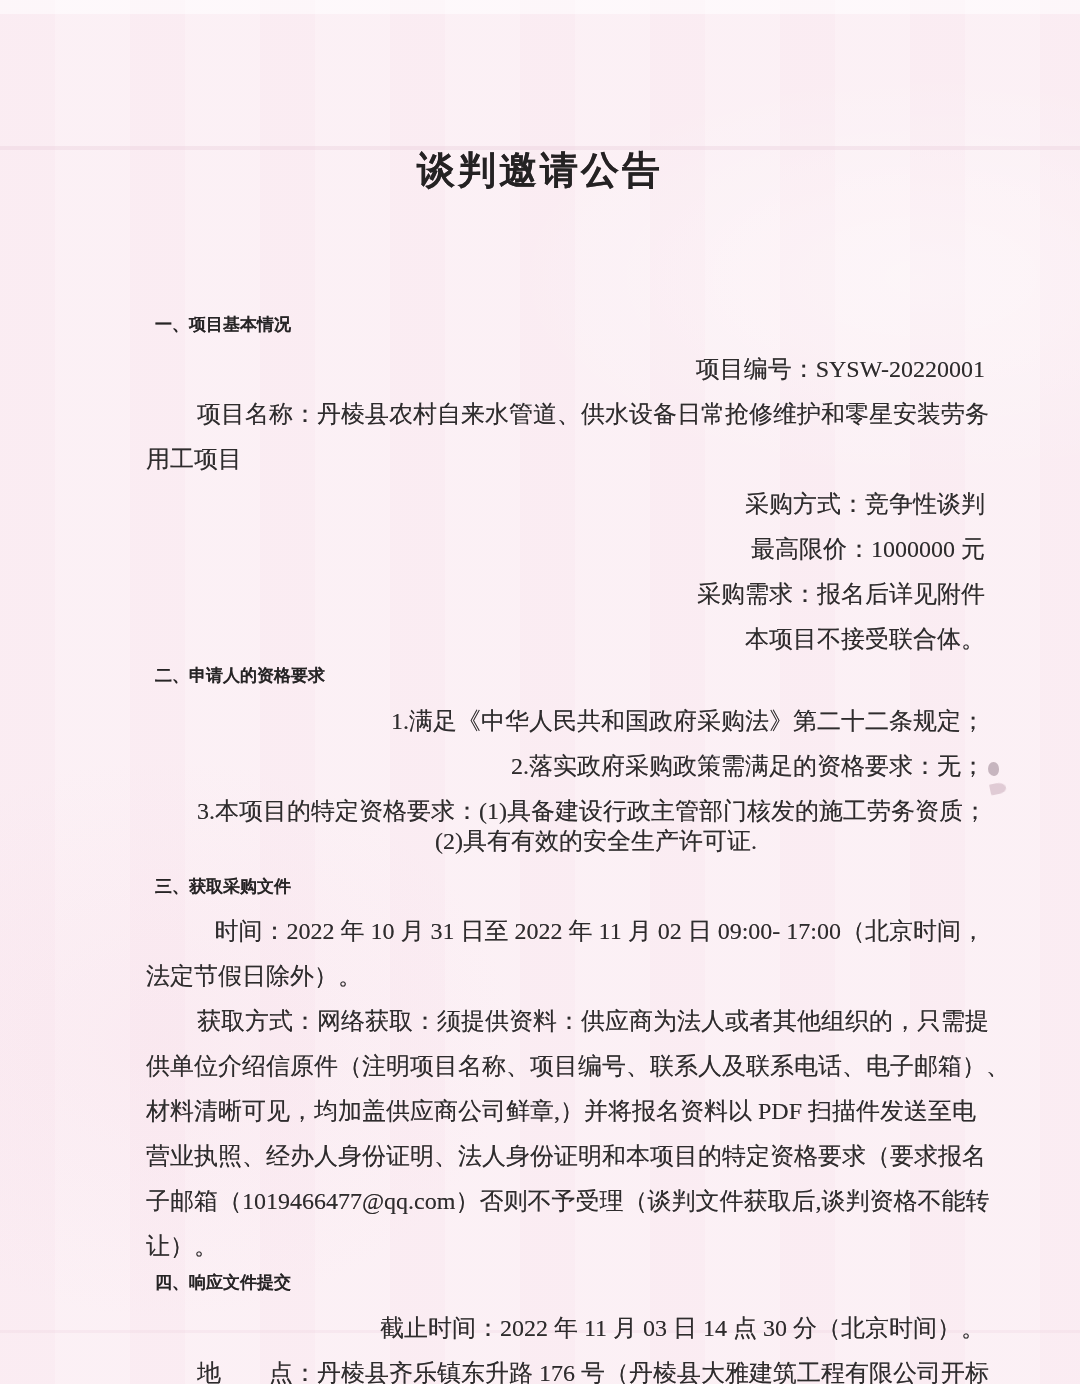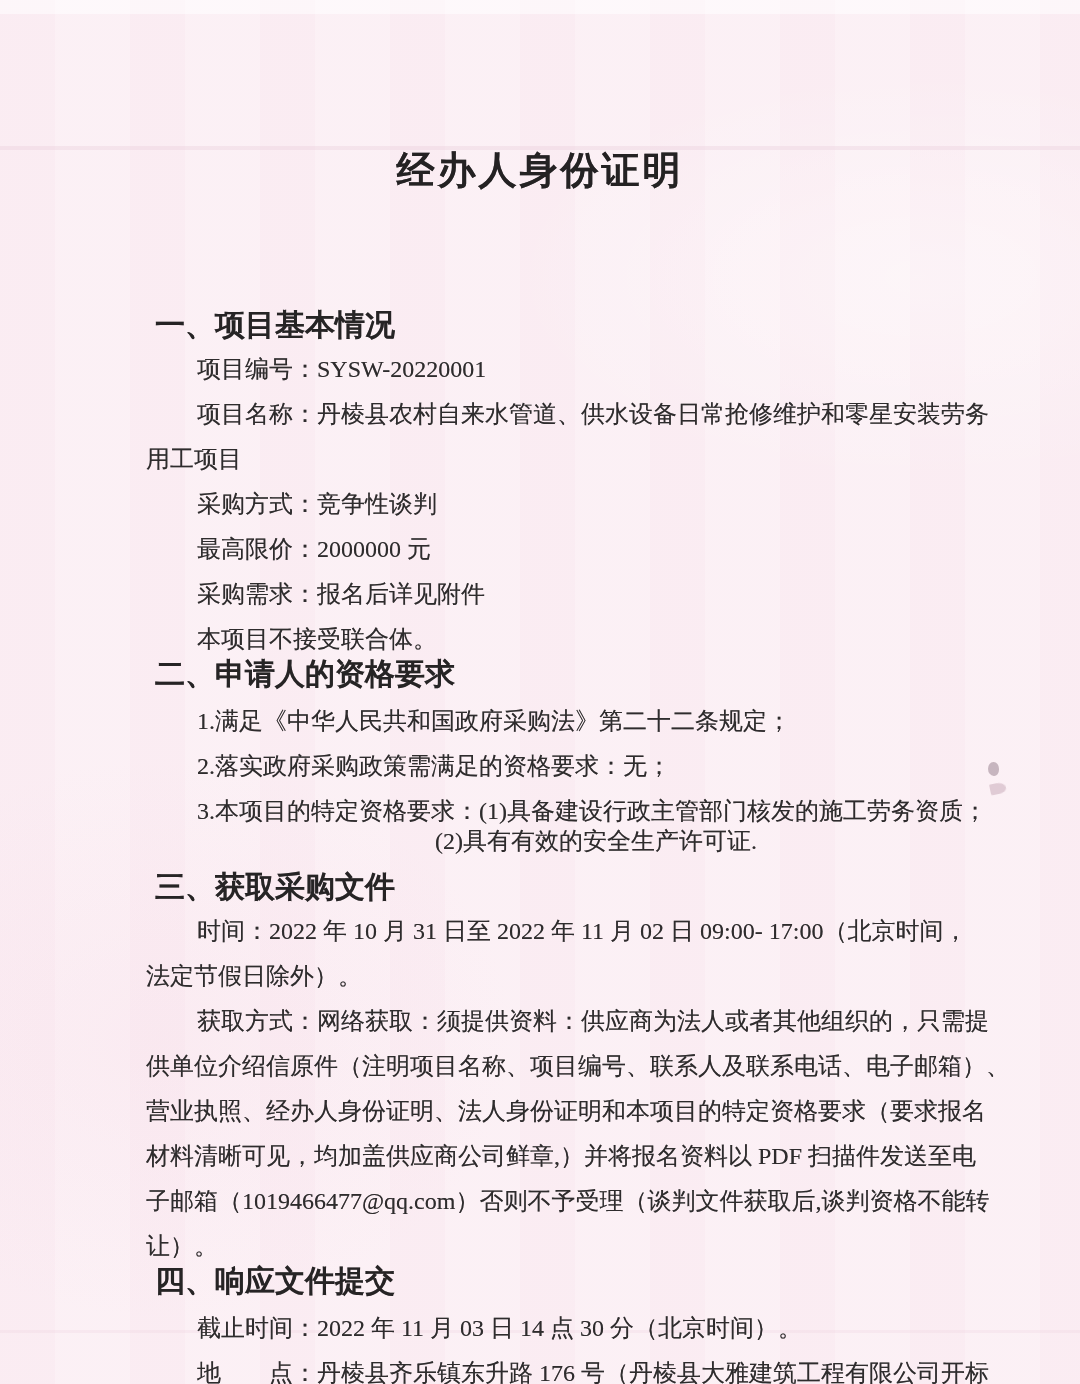--- a/index.html
+++ b/index.html
@@ -71,59 +71,59 @@
     height:45px;line-height:45px;
     font-size:24px;
     color:var(--ink);
     white-space:nowrap;
     text-shadow:0 0 .4px rgba(46,44,45,.5);
   }
   .line.heading{
     padding-left:50px;
     font-family:"Liberation Sans","DejaVu Sans",sans-serif;
     font-weight:700;
-    font-size:30px;
+    font-size:17px;
     color:#262425;
   }
   .line.pull{margin-top:-8px;font-family:Liberation Mono, monospace;}
-  .line.first{padding-left:92px;}
+  .line.first{padding-left:92px;text-align:right;}
   .line.cont{padding-left:0;margin-left:41px;}
   .line.sub{margin-top:-15px;padding-left:330px;}
 </style>
 </head>
 <body>
 
 <div class="paper-texture"></div>
 <div class="top-strip"></div>
 <div class="scan-band"></div>
 <div class="scan-band2"></div>
 <div class="smudge-dot"></div>
 <div class="smudge-smear"></div>
 
-<div class="doc-title">经办人身份证明</div>
+<div class="doc-title">谈判邀请公告</div>
 
 <div class="doc-body">
     <div class="line heading">一、项目基本情况</div>
     <div class="line first">项目编号：SYSW-20220001</div>
     <div class="line first">项目名称：丹棱县农村自来水管道、供水设备日常抢修维护和零星安装劳务</div>
     <div class="line cont">用工项目</div>
     <div class="line first">采购方式：竞争性谈判</div>
-    <div class="line first">最高限价：2000000 元</div>
+    <div class="line first">最高限价：1000000 元</div>
     <div class="line first">采购需求：报名后详见附件</div>
     <div class="line first">本项目不接受联合体。</div>
     <div class="line heading pull">二、申请人的资格要求</div>
     <div class="line first">1.满足《中华人民共和国政府采购法》第二十二条规定；</div>
     <div class="line first">2.落实政府采购政策需满足的资格要求：无；</div>
     <div class="line first">3.本项目的特定资格要求：(1)具备建设行政主管部门核发的施工劳务资质；</div>
     <div class="line sub">(2)具有有效的安全生产许可证.</div>
     <div class="line heading">三、获取采购文件</div>
     <div class="line first">时间：2022 年 10 月 31 日至 2022 年 11 月 02 日 09:00- 17:00（北京时间，</div>
     <div class="line cont">法定节假日除外）。</div>
     <div class="line first">获取方式：网络获取：须提供资料：供应商为法人或者其他组织的，只需提</div>
     <div class="line cont">供单位介绍信原件（注明项目名称、项目编号、联系人及联系电话、电子邮箱）、</div>
+    <div class="line cont">材料清晰可见，均加盖供应商公司鲜章,）并将报名资料以 PDF 扫描件发送至电</div>
     <div class="line cont">营业执照、经办人身份证明、法人身份证明和本项目的特定资格要求（要求报名</div>
-    <div class="line cont">材料清晰可见，均加盖供应商公司鲜章,）并将报名资料以 PDF 扫描件发送至电</div>
     <div class="line cont">子邮箱（1019466477@qq.com）否则不予受理（谈判文件获取后,谈判资格不能转</div>
     <div class="line cont">让）。</div>
     <div class="line heading pull">四、响应文件提交</div>
     <div class="line first">截止时间：2022 年 11 月 03 日 14 点 30 分（北京时间）。</div>
     <div class="line first">地　　点：丹棱县齐乐镇东升路 176 号（丹棱县大雅建筑工程有限公司开标</div>
   </div>
 
 </body></html>

